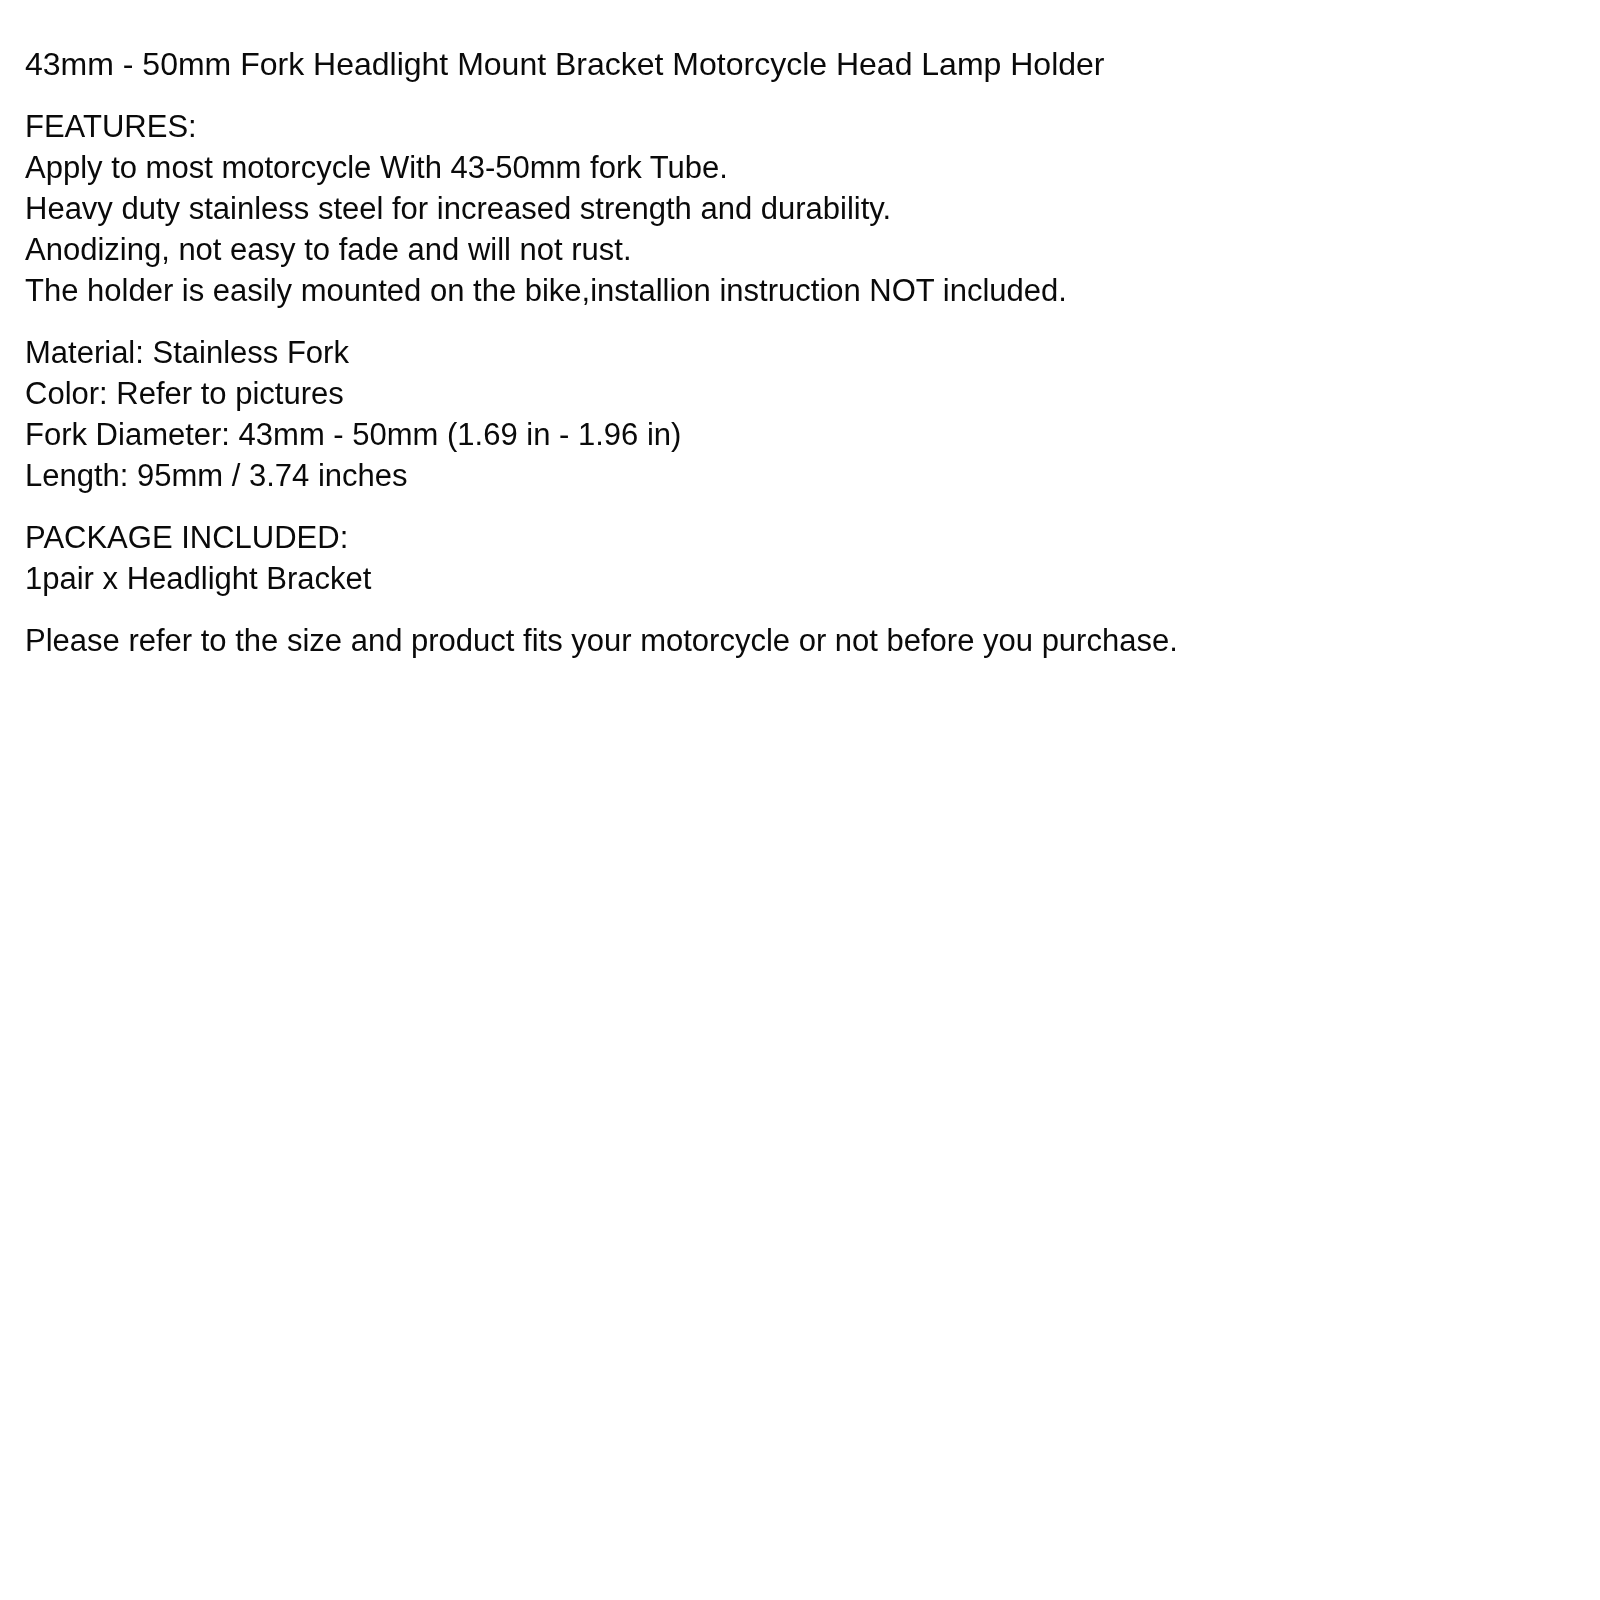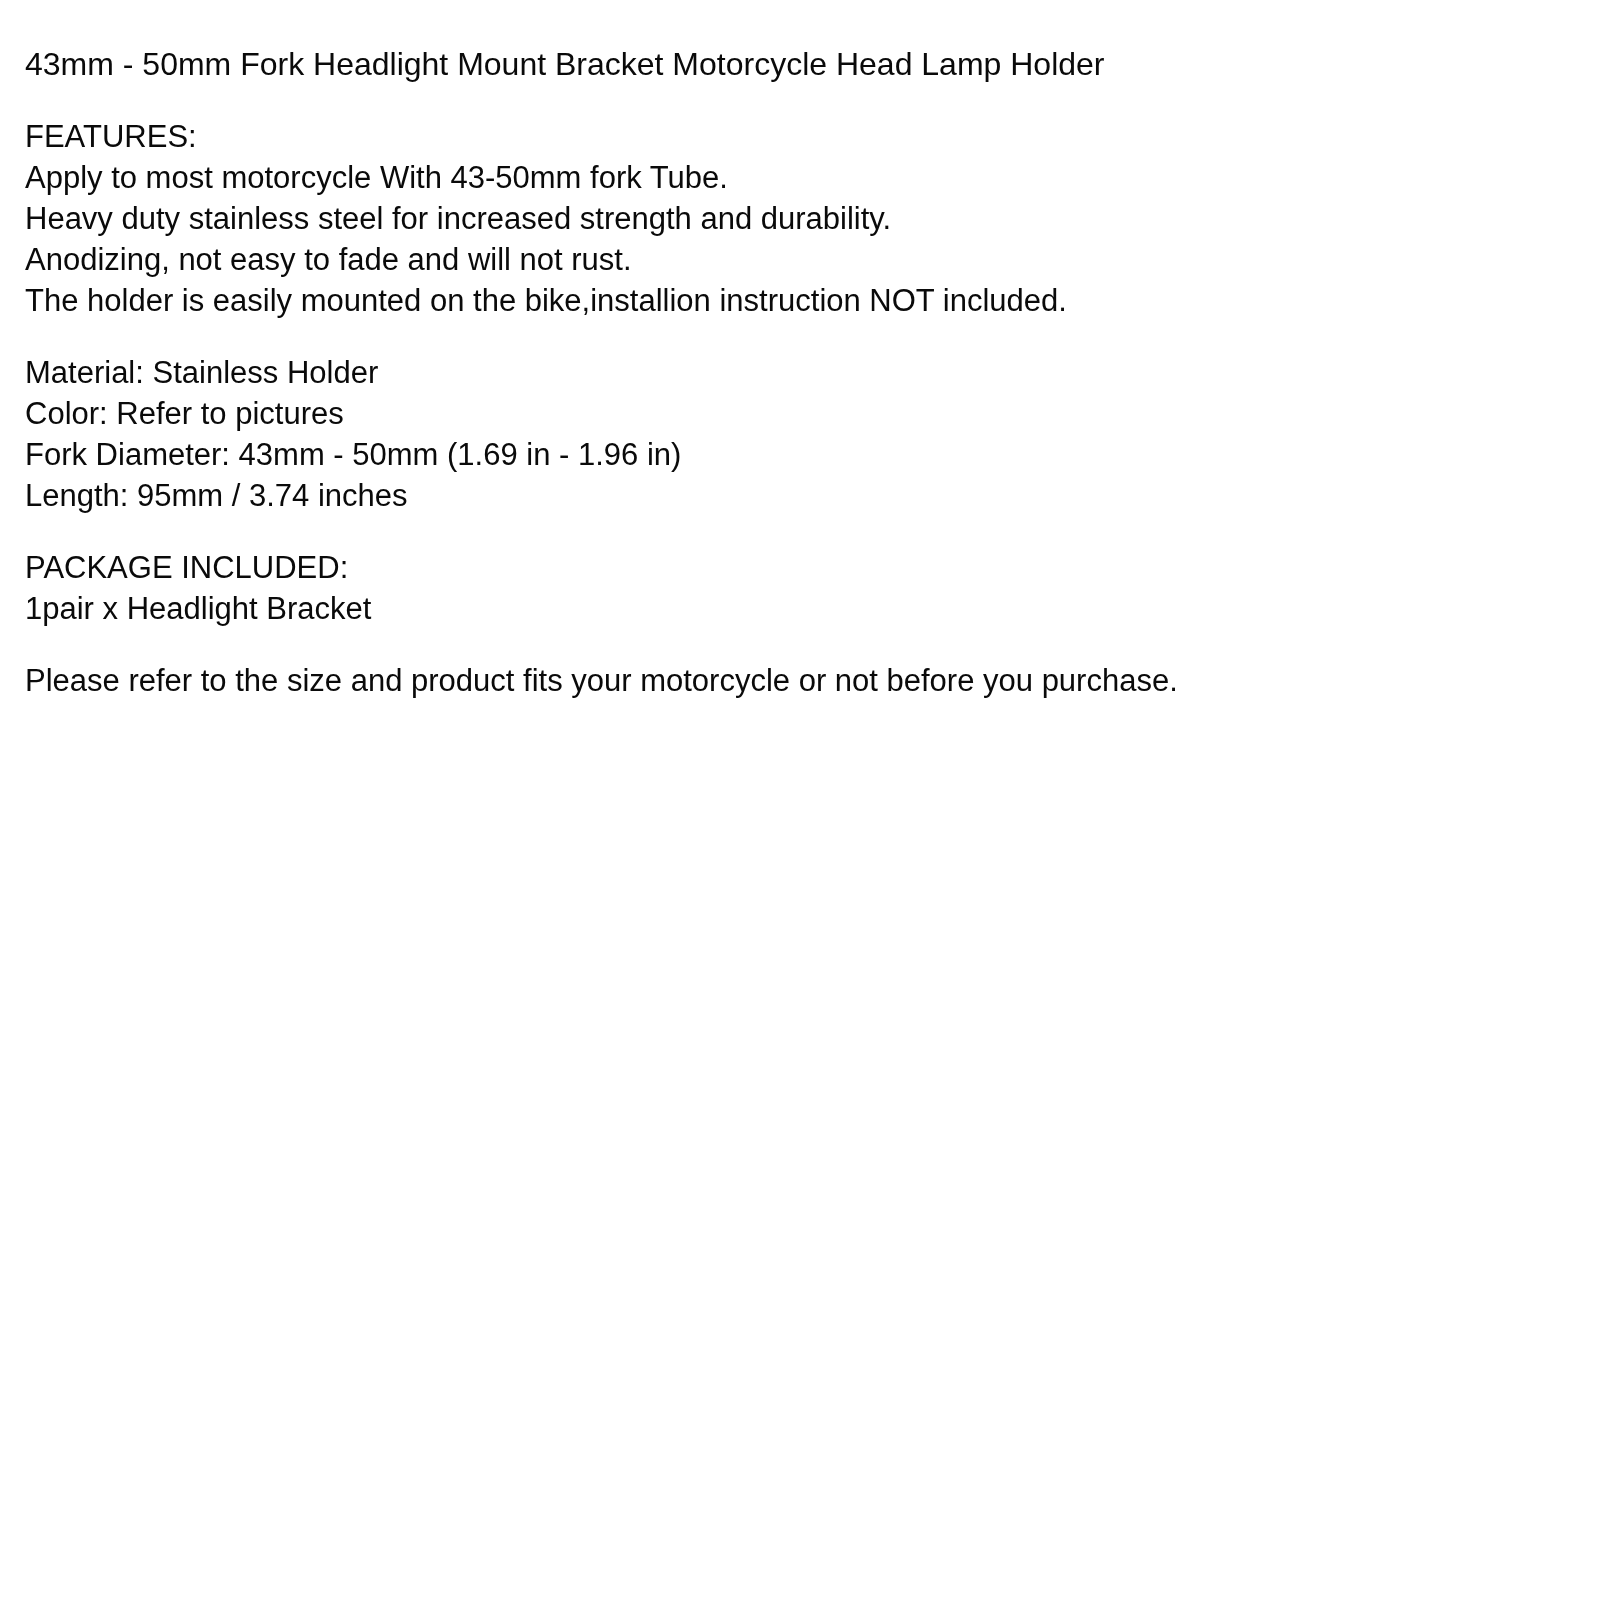--- a/index.html
+++ b/index.html
@@ -21,21 +21,21 @@
   .line {
     font-size: 31px;
     line-height: 41px;
     white-space: nowrap;
     font-weight: 400;
   }
   .title {
     font-size: 32px;
   }
   .section {
-    margin-top: 31px; 
+    margin-top: 21px; 
   }
   .heading {
     
   }
 </style>
 </head>
 <body>
 
 <div class="doc">
 
@@ -43,21 +43,21 @@
 
   <div class="section">
     <div class="line heading">FEATURES:</div>
     <div class="line">Apply to most motorcycle With 43-50mm fork Tube.</div>
     <div class="line">Heavy duty stainless steel for increased strength and durability.</div>
     <div class="line">Anodizing, not easy to fade and will not rust.</div>
     <div class="line">The holder is easily mounted on the bike,installion instruction NOT included.</div>
   </div>
 
   <div class="section">
-    <div class="line">Material: Stainless Holder</div>
+    <div class="line">Material: Stainless Fork</div>
     <div class="line">Color: Refer to pictures</div>
     <div class="line">Fork Diameter: 43mm - 50mm (1.69 in - 1.96 in)</div>
     <div class="line">Length: 95mm / 3.74 inches</div>
   </div>
 
   <div class="section">
   </div>
 
   <div class="section">
     <div class="line heading">PACKAGE INCLUDED:</div>

